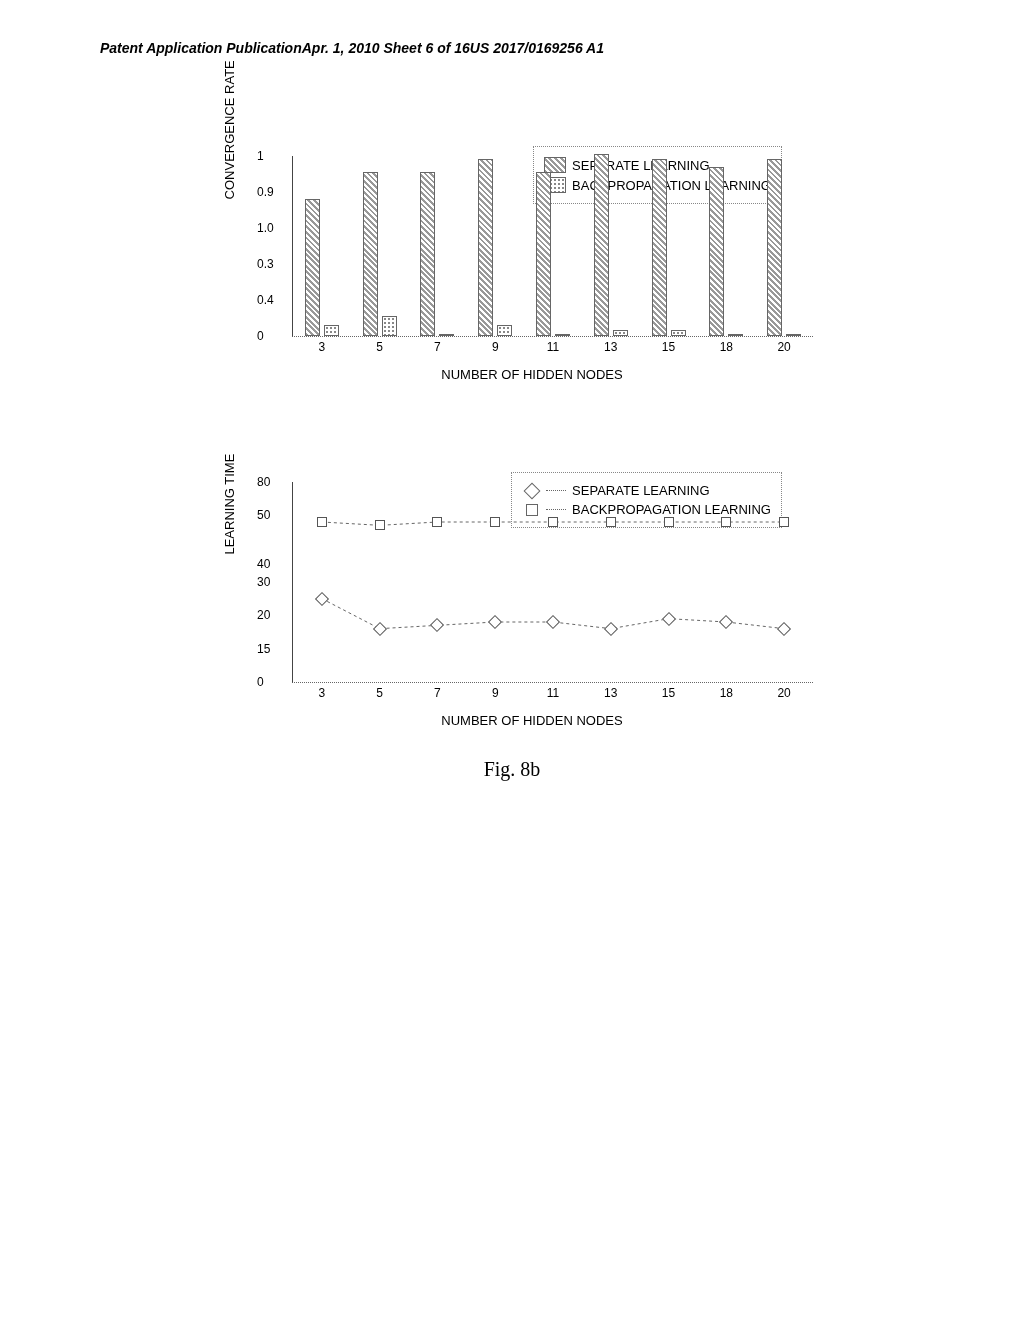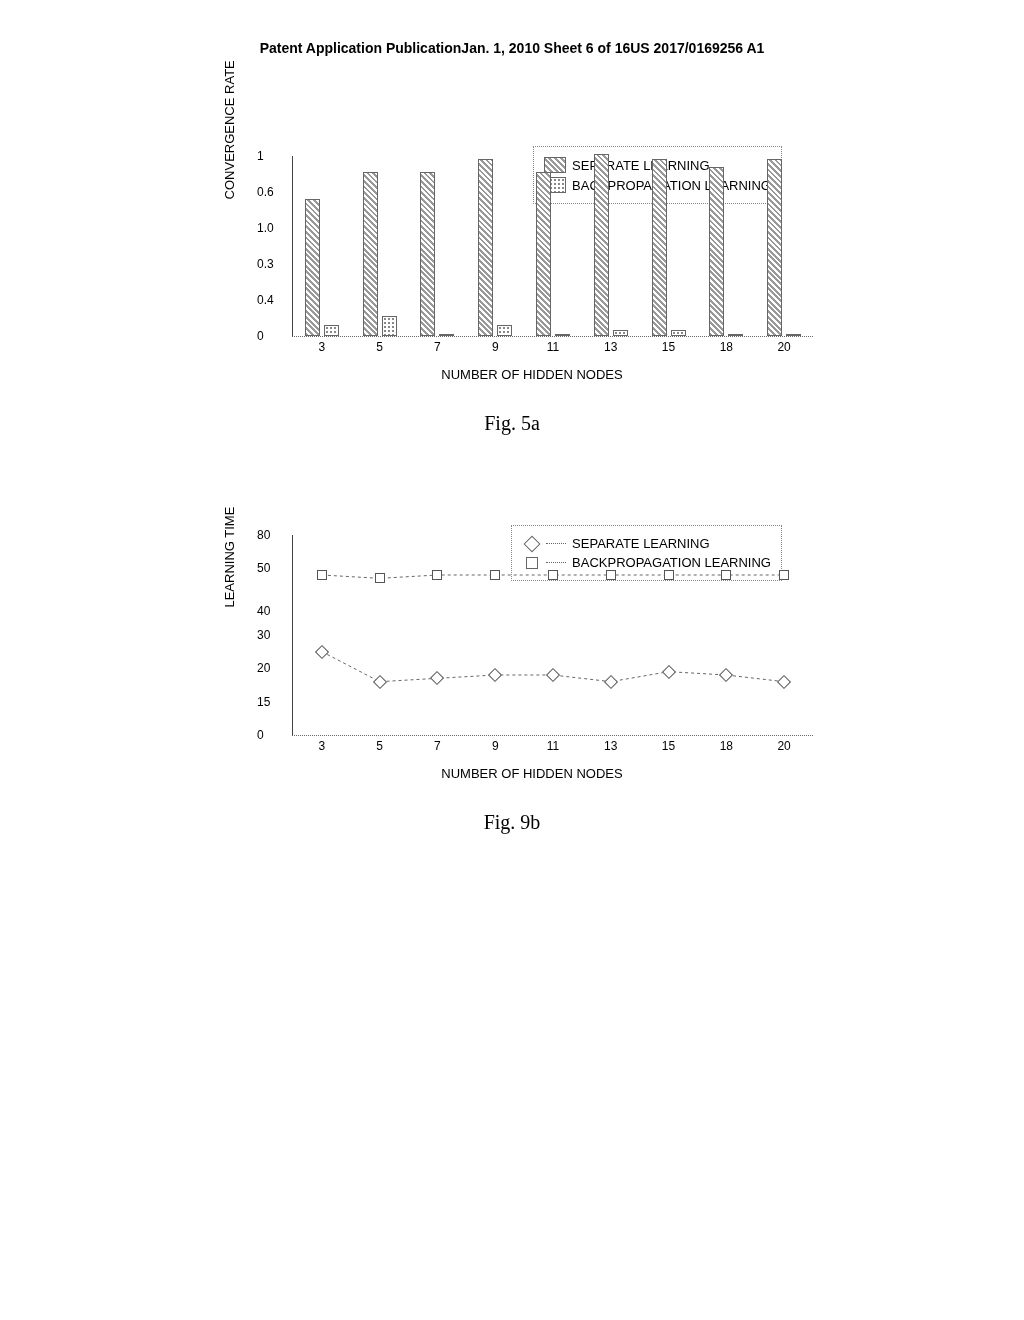--- a/index.html
+++ b/index.html
@@ -7,24 +7,25 @@
     margin: 0;
     padding: 0;
     width: 1024px;
     background: white;
   }
   .page {
     padding: 40px 100px;
   }
   .header {
     display: flex;
-    justify-content: center;
+    justify-content: flex-start;
     font-size: 14px;
     font-weight: bold;
     margin-bottom: 55px;
+    font-style: italic;
   }
   .chart-block {
     margin: 0 auto 40px auto;
     width: 600px;
     position: relative;
   }
   .legend-box {
     border: 1px dotted #888;
     padding: 6px 10px;
     font-size: 13px;
@@ -136,21 +137,21 @@
     left: 0; top: 0;
     width: 100%; height: 100%;
   }
 </style>
 </head>
 <body>
 
 <div class="page">
   <div class="header">
     <span>Patent Application Publication</span>
-    <span>Jan. 1, 2010   Sheet 6 of 16</span>
+    <span>Apr. 1, 2010   Sheet 6 of 16</span>
     <span>US 2017/0169256 A1</span>
   </div>
 
   <div class="chart-block">
     <div class="legend-box">
       <div class="legend-row">
         <span class="swatch swatch-hatch"></span>
         <span>SEPARATE LEARNING</span>
       </div>
       <div class="legend-row">
@@ -158,21 +159,21 @@
         <span>BACKPROPAGATION LEARNING</span>
       </div>
     </div>
     <div class="chart-frame">
       <div class="ylabel">CONVERGENCE RATE</div>
       <div class="bar-plot" id="barplot">
           <div class="ytick" style="bottom: 0px;">0</div>
           <div class="ytick" style="bottom: 36px;">0.4</div>
           <div class="ytick" style="bottom: 72px;">0.3</div>
           <div class="ytick" style="bottom: 108px;">1.0</div>
-          <div class="ytick" style="bottom: 144px;">0.6</div>
+          <div class="ytick" style="bottom: 144px;">0.9</div>
           <div class="ytick" style="bottom: 180px;">1</div>
           <div class="xtick" style="left: 28.8889px;">3</div>
           <div class="bar-group" style="left: 11.8889px;">
             <div class="bar" style="height: 135px;"></div>
             <div class="bar dots" style="height: 9px;"></div>
           </div>
           <div class="xtick" style="left: 86.6667px;">5</div>
           <div class="bar-group" style="left: 69.6667px;">
             <div class="bar" style="height: 162px;"></div>
             <div class="bar dots" style="height: 18px;"></div>
@@ -208,21 +209,20 @@
             <div class="bar dots" style="height: 0px;"></div>
           </div>
           <div class="xtick" style="left: 491.111px;">20</div>
           <div class="bar-group" style="left: 474.111px;">
             <div class="bar" style="height: 174.6px;"></div>
             <div class="bar dots" style="height: 0px;"></div>
           </div>
         </div>
       <div class="xlabel">NUMBER OF HIDDEN NODES</div>
     </div>
-    <div class="caption">Fig. 5a</div>
   </div>
 
   <div class="chart-block" style="margin-top:40px;">
     <div class="legend-box" style="top:-10px;">
       <div class="legend-row">
         <span class="mark-diamond"></span>
         <span style="border-top:1px dotted #666; width:20px; margin-right:6px;"></span>
         <span>SEPARATE LEARNING</span>
       </div>
       <div class="legend-row">
@@ -235,21 +235,21 @@
       <div class="ylabel">LEARNING TIME</div>
       <div class="line-plot" id="lineplot">
         <svg class="line-svg" id="linesvg" viewBox="0 0 520 200">
             <path d="M28.88888888888889,116.66666666666666 L86.66666666666667,146.66666666666666 L144.44444444444446,143.33333333333334 L202.22222222222223,140 L260,140 L317.77777777777777,146.66666666666666 L375.55555555555554,136.66666666666669 L433.3333333333333,140 L491.11111111111114,146.66666666666666 " fill="none" stroke="#666" stroke-dasharray="3,3"></path>
             <path d="M28.88888888888889,40 L86.66666666666667,43.33333333333334 L144.44444444444446,40 L202.22222222222223,40 L260,40 L317.77777777777777,40 L375.55555555555554,40 L433.3333333333333,40 L491.11111111111114,40 " fill="none" stroke="#666" stroke-dasharray="3,3"></path>
           </svg>
       <div class="ytick" style="bottom: 0px;">0</div>
           <div class="ytick" style="bottom: 33.3333px;">15</div>
           <div class="ytick" style="bottom: 66.6667px;">20</div>
           <div class="ytick" style="bottom: 100px;">30</div>
-          <div class="ytick" style="bottom: 124px;">40</div>
+          <div class="ytick" style="bottom: 118px;">40</div>
           <div class="ytick" style="bottom: 166.667px;">50</div>
           <div class="ytick" style="bottom: 200px;">80</div>
           <div class="xtick" style="left: 28.8889px;">3</div>
           <div class="xtick" style="left: 86.6667px;">5</div>
           <div class="xtick" style="left: 144.444px;">7</div>
           <div class="xtick" style="left: 202.222px;">9</div>
           <div class="xtick" style="left: 260px;">11</div>
           <div class="xtick" style="left: 317.778px;">13</div>
           <div class="xtick" style="left: 375.556px;">15</div>
           <div class="xtick" style="left: 433.333px;">18</div>
@@ -268,15 +268,15 @@
           <div class="series-point" style="left: 144.444px; bottom: 160px;"></div>
           <div class="series-point" style="left: 202.222px; bottom: 160px;"></div>
           <div class="series-point" style="left: 260px; bottom: 160px;"></div>
           <div class="series-point" style="left: 317.778px; bottom: 160px;"></div>
           <div class="series-point" style="left: 375.556px; bottom: 160px;"></div>
           <div class="series-point" style="left: 433.333px; bottom: 160px;"></div>
           <div class="series-point" style="left: 491.111px; bottom: 160px;"></div>
         </div>
       <div class="xlabel">NUMBER OF HIDDEN NODES</div>
     </div>
-    <div class="caption">Fig. 9b</div>
+    <div class="caption">Fig. 8b</div>
   </div>
 </div>
 
 </body></html>

